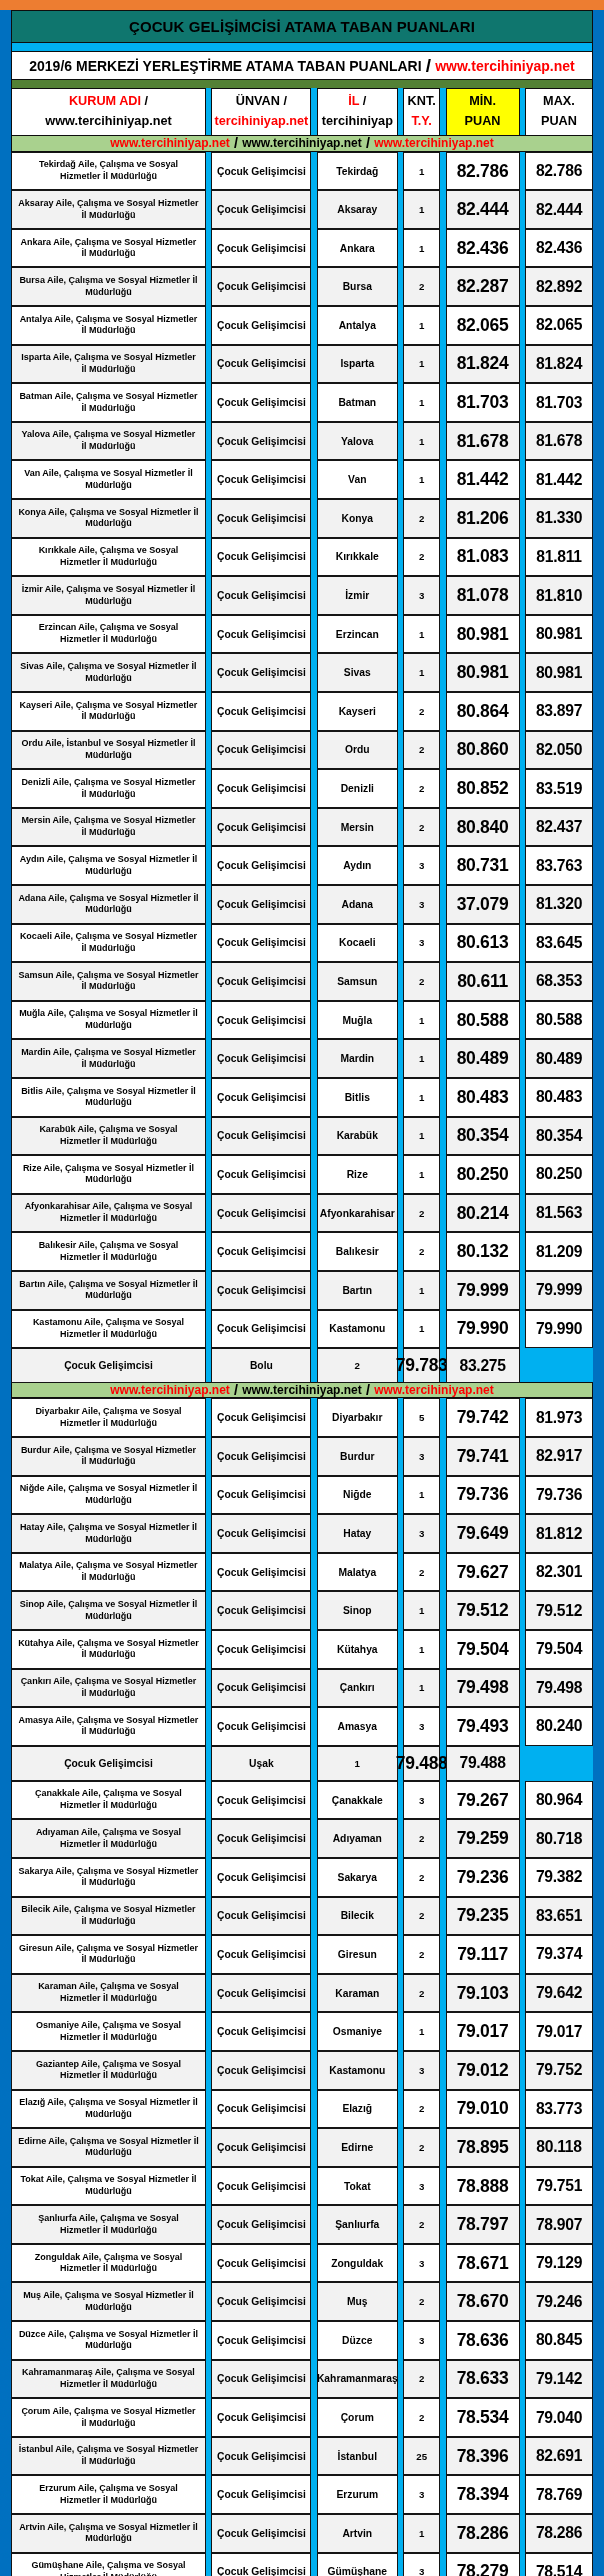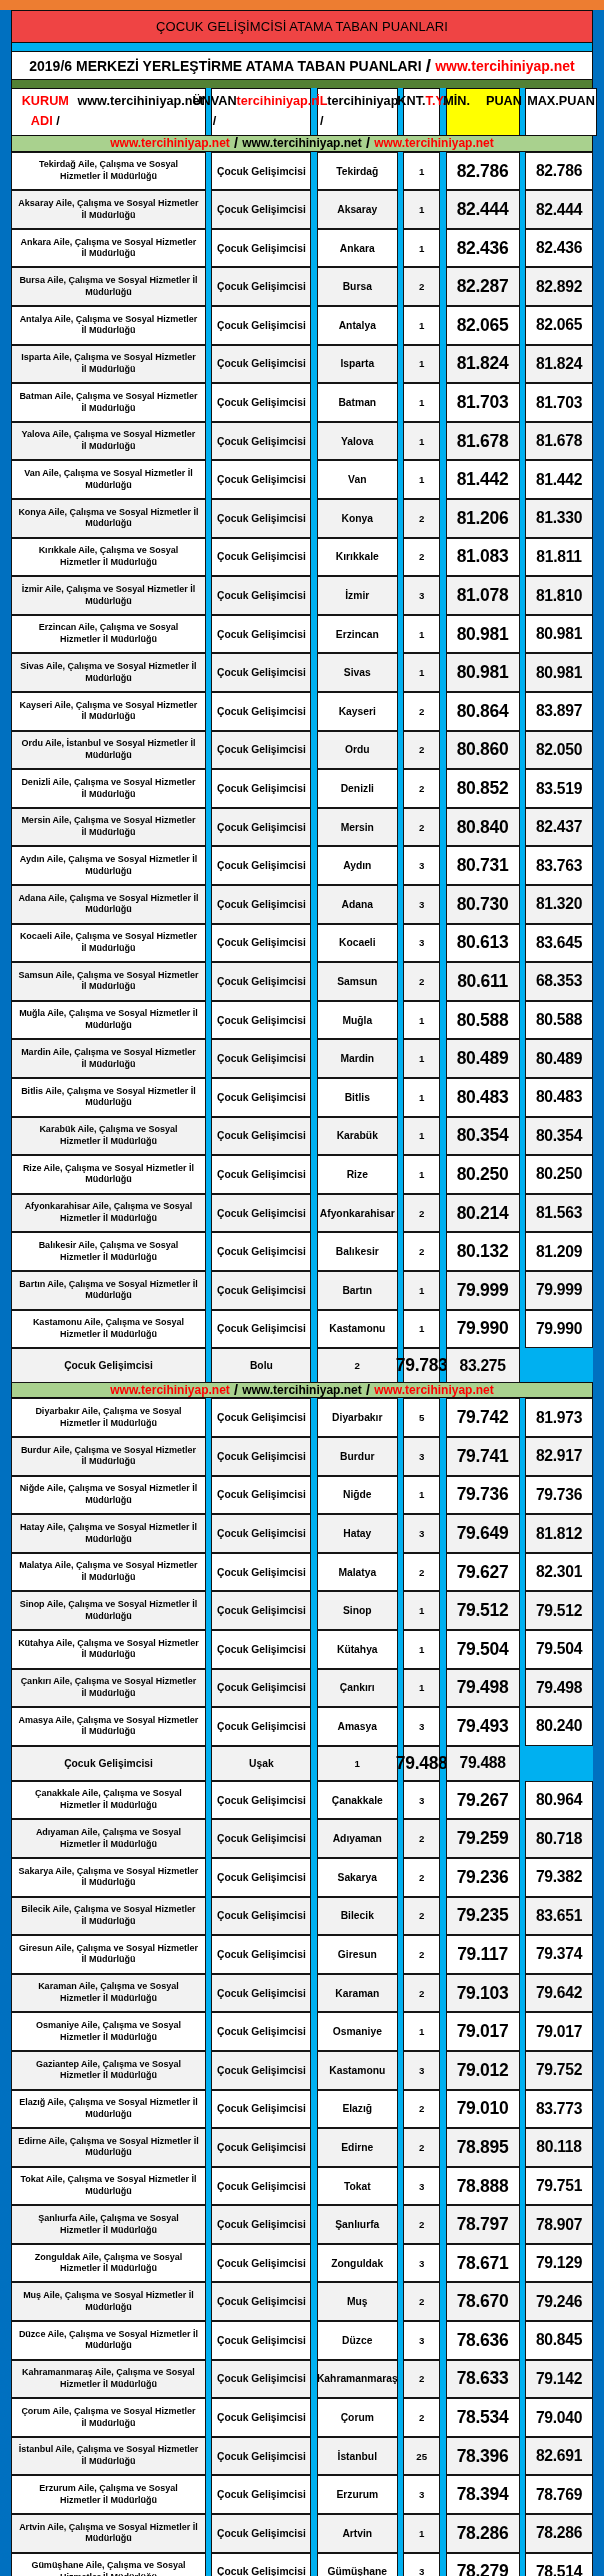--- a/index.html
+++ b/index.html
@@ -3,31 +3,31 @@
 <meta charset="utf-8">
 <style>
   html,body{margin:0;padding:0;background:#fff;}
   body{width:604px;font-family:"Liberation Sans","DejaVu Sans",sans-serif;color:#000;}
   .orange-bar{width:604px;background:#ED7D31;}
   .orange-top{height:9.7px;}
   .frame{border-left:11px solid #0070C0;border-right:11px solid #0070C0;background:#fff;}
 
   .band{border:1.2px solid #0d0d0d;margin-top:-1.2px;display:flex;align-items:center;justify-content:center;text-align:center;}
   .band:first-child{margin-top:0;}
-  .title-band{height:31px;background:#ef4444;font-size:13px;font-weight:normal;letter-spacing:0.1px;}
+  .title-band{height:31px;background:#0f766e;font-size:15px;font-weight:bold;letter-spacing:0.1px;}
   .cyan-band{height:9px;background:#00B0F0;}
   .subtitle-band{height:27px;background:#fff;font-size:14px;font-weight:bold;text-align:center;}
   .subtitle-band .sub-slash{font-size:19px;font-weight:bold;margin:0 4.2px;}
   .subtitle-band .sub-site{color:#FF0000;}
   .green-band{height:7.9px;background:#538135;}
 
   .grid{display:grid;grid-template-columns:195px 100px 81px 37px 74px 1fr;column-gap:5.4px;background:#00B0F0;margin-top:-1.2px;}
-  .hdr-cell{background:#fff;border:1.2px solid #0d0d0d;display:flex;align-items:flex-start;justify-content:center;
+  .hdr-cell{background:#fff;border:1.2px solid #0d0d0d;display:flex;flex-direction:column;align-items:center;justify-content:center;
             font-size:12.7px;font-weight:bold;line-height:1.55;padding:3.6px 1.2px;text-align:center;}
-  .hdr-yellow{background:#FFFF00;gap:16px;}
+  .hdr-yellow{background:#FFFF00;}
   .red-txt{color:#FF0000;}
 
   .banner{height:14.5px;background:#A9D18E;font-size:12px;font-weight:bold;}
   .banner .b-red{color:#FF0000;}
   .banner .b-sep{margin:0 4.2px;font-size:14.5px;}
 
   .rows .row{display:grid;grid-template-columns:195px 100px 81px 37px 74px 1fr;column-gap:5.4px;background:#00B0F0;}
   .cell{border:0.6px solid #151515;display:flex;align-items:center;justify-content:center;text-align:center;min-height:33px;background:#fff;}
   .rows .row:nth-child(even) .cell{background:#F2F2F2;}
   .cell.kurum{font-size:9px;font-weight:bold;line-height:1.3;padding:1.8px 6px;}
@@ -261,21 +261,21 @@
     <div class="cell knt">3</div>
     <div class="cell min">80.731</div>
     <div class="cell max">83.763</div>
   </div>
 
   <div class="row">
     <div class="cell kurum">Adana Aile, Çalışma ve Sosyal Hizmetler İl Müdürlüğü</div>
     <div class="cell unvan">Çocuk Gelişimcisi</div>
     <div class="cell il">Adana</div>
     <div class="cell knt">3</div>
-    <div class="cell min">80.730</div>
+    <div class="cell min">37.079</div>
     <div class="cell max">81.320</div>
   </div>
 
   <div class="row">
     <div class="cell kurum">Kocaeli Aile, Çalışma ve Sosyal Hizmetler İl Müdürlüğü</div>
     <div class="cell unvan">Çocuk Gelişimcisi</div>
     <div class="cell il">Kocaeli</div>
     <div class="cell knt">3</div>
     <div class="cell min">80.613</div>
     <div class="cell max">83.645</div>

